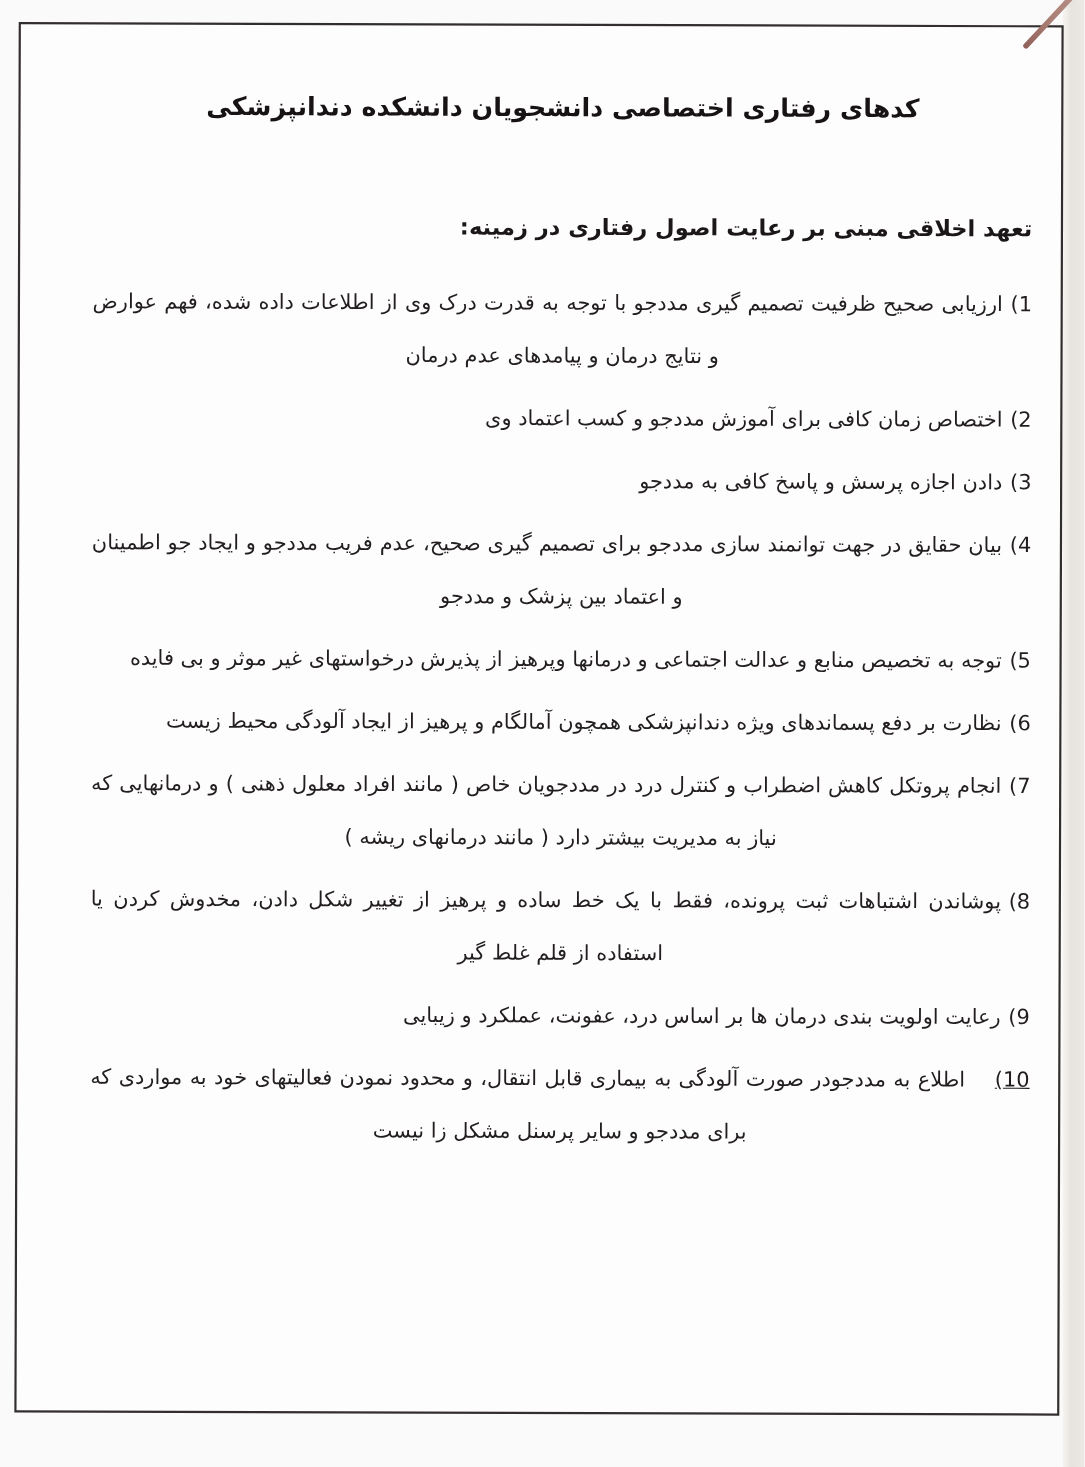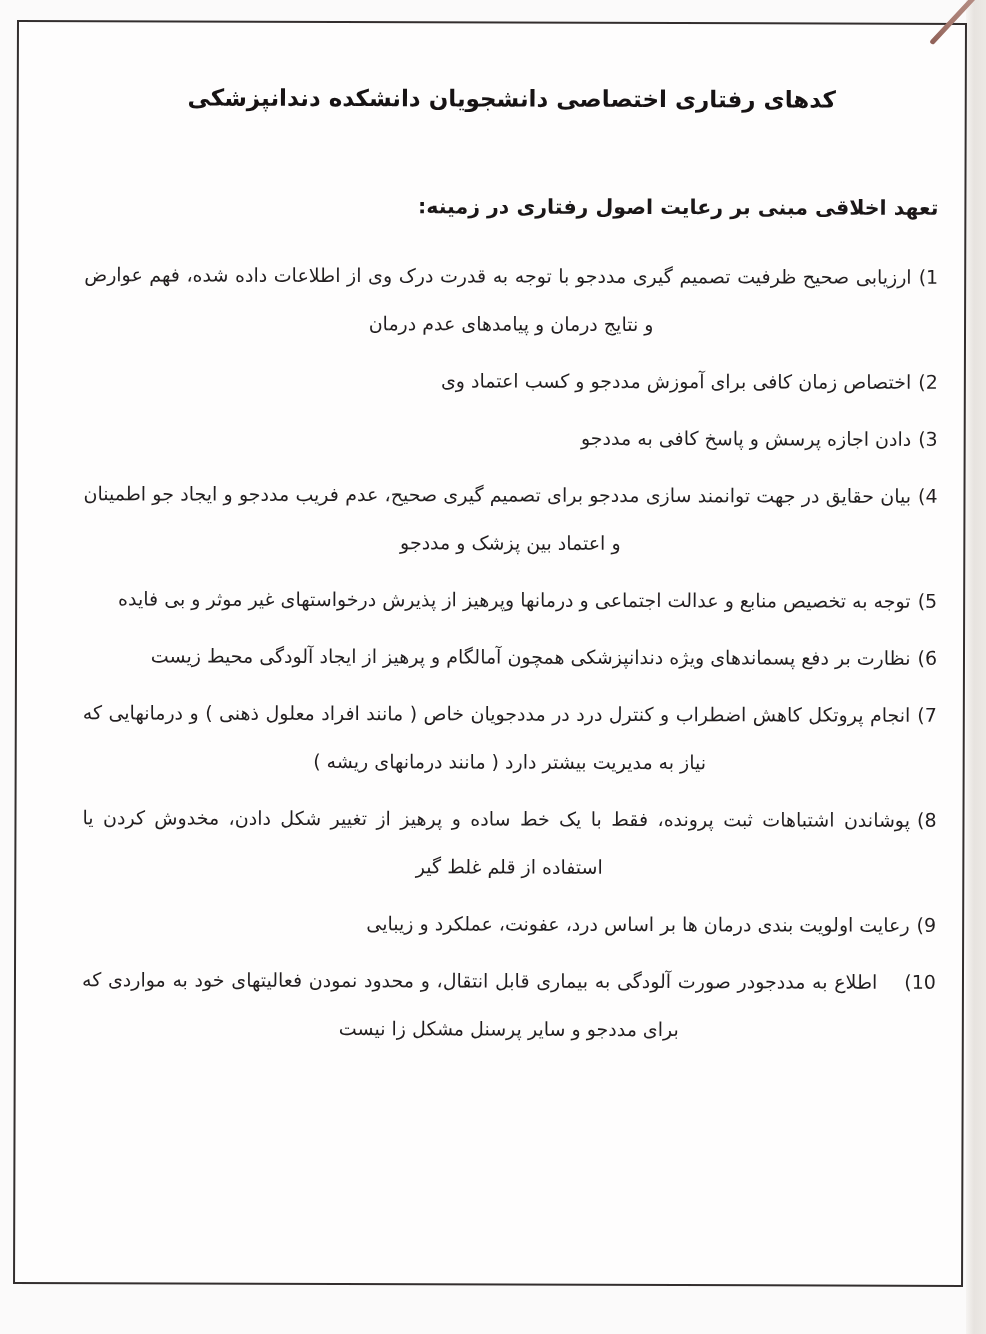--- a/index.html
+++ b/index.html
@@ -94,20 +94,21 @@
     text-align: justify;
     text-align-last: center;
   }
 
   .marker {
     margin-inline-end: 7px;
     white-space: nowrap;
   }
   li.item.wide-gap .marker {
     margin-inline-end: 27px;
+    text-decoration: underline;
   }
 </style>
 </head>
 <body>
 
 <div class="scan-strip"></div>
 <div class="pen-mark"></div>
 
 <div class="page-frame">
   <div class="content">

